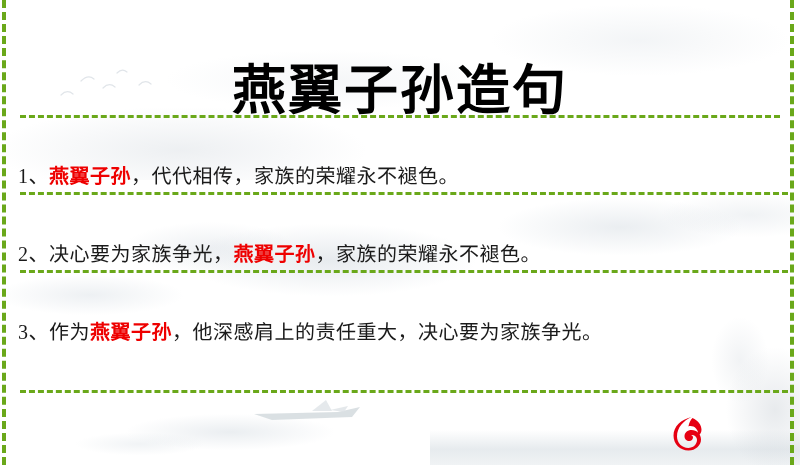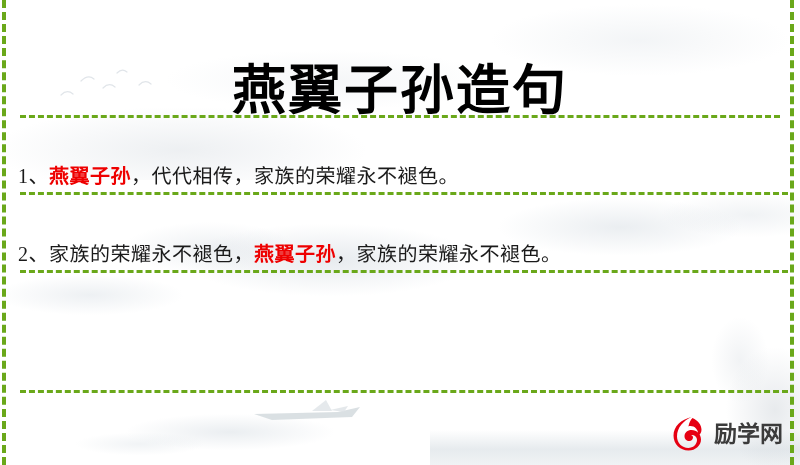--- a/index.html
+++ b/index.html
@@ -195,34 +195,36 @@
   <div class="divider" style="top:270px; width:768px;"></div>
   <div class="divider" style="top:390px; width:768px;"></div>
 
   <h1 id="title">燕翼子孙造句</h1>
 
   <p class="sentence" style="top:134px;">
     <span>1、</span><span class="kw">燕翼子孙</span><span>，代代相传，家族的荣耀永不褪色。</span>
   </p>
 
   <p class="sentence" style="top:212px;">
-    <span>2、</span><span>家族的荣耀永不褪色，</span><span class="kw">燕翼子孙</span><span>，家族的荣耀永不褪色。</span>
+    <span>2、</span><span>决心要为家族争光，</span><span class="kw">燕翼子孙</span><span>，家族的荣耀永不褪色。</span>
   </p>
 
+  <p class="sentence" style="top:290px;">
+    <span>3、</span><span>作为</span><span class="kw">燕翼子孙</span><span>，他深感肩上的责任重大，决心要为家族争光。</span>
+  </p>
 
   <div id="logo">
     <span id="logo-mark">
       <svg width="40" height="40" viewBox="0 0 40 40" xmlns="http://www.w3.org/2000/svg">
         <path d="M23.5 3 C13 5.5 5.5 12.5 5.5 21.5 C5.5 30 12 36.5 20.5 36.5
                  C27.5 36.5 33 31.5 33 25.5 C33 20 28.8 16 23.5 16
                  C19.5 16 16.5 18.7 16.5 22.2 C16.5 25 18.6 27 21.3 27
                  C23.4 27 25 25.5 25 23.6 C25 22.2 24 21.1 22.7 21.1
                  C26 20.3 29 22.6 29 26 C29 30.4 25 34 20.3 34
                  C14.1 34 9 29 9 22.5 C9 13.5 15.5 6.6 23.5 3 Z" fill="#e60012"></path>
         <path d="M24.5 4 C30 6.5 33.5 10.8 33.5 15.8 C33.5 18.6 32 20.8 29.6 21.6
                  C30.6 19.2 30 16.4 28 14.4 C26 12.4 23 11.6 20.4 12.4
                  C21.2 8.6 22.6 6 24.5 4 Z" fill="#e60012"></path>
       </svg>
     </span>
-    <span id="logo-text">励学网</span>
   </div>
 
 </div>
 
 </body></html>

